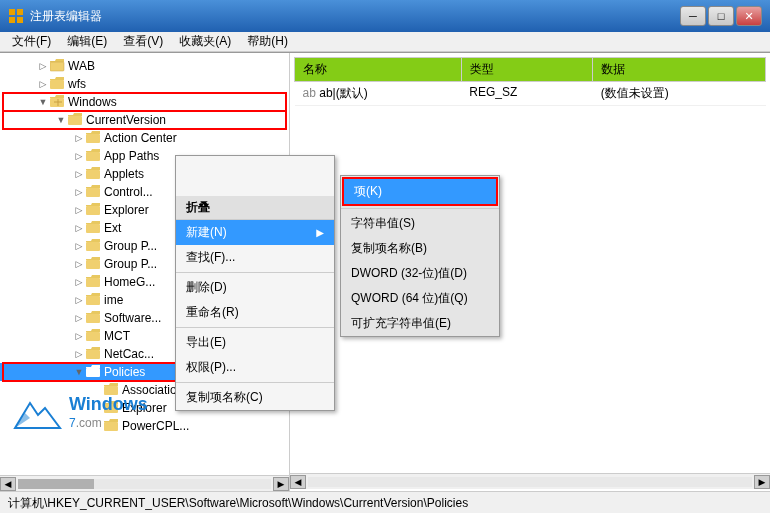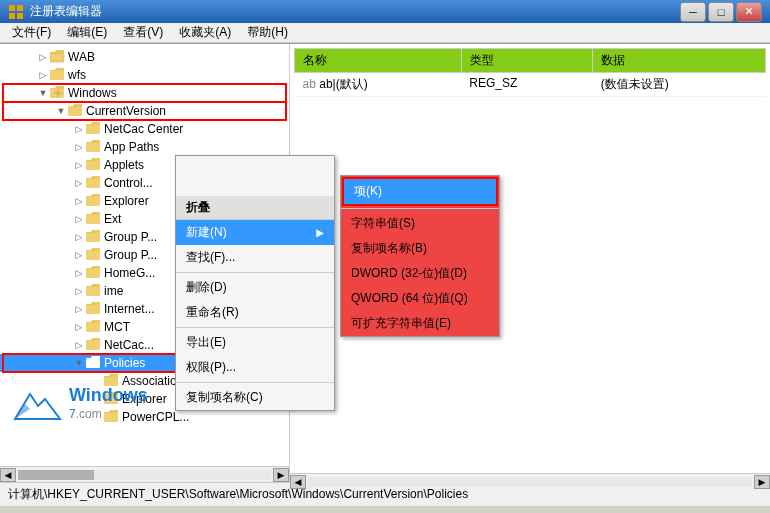--- a/index.html
+++ b/index.html
@@ -8,21 +8,21 @@
       height: 513px;
       font-family: 'SimSun', 'Microsoft YaHei', sans-serif;
       font-size: 12px;
       overflow: hidden;
       background: #d4d0c8;
     }
 
     
     .title-bar {
       background: linear-gradient(to bottom, #4a90d9 0%, #2060b0 100%);
-      height: 23px;
+      height: 32px;
       display: flex;
       align-items: center;
       padding: 0 8px;
       justify-content: space-between;
     }
     .title-bar-left {
       display: flex;
       align-items: center;
       gap: 6px;
       color: white;
@@ -183,21 +183,21 @@
     .context-menu-sep {
       height: 1px;
       background: #ccc;
       margin: 2px 0;
     }
     .submenu-arrow { font-size: 10px; }
 
     
     .sub-context-menu {
       position: absolute;
-      background: #ef4444;
+      background: #e5e5e5;
       border: 1px solid #999;
       box-shadow: 2px 2px 4px rgba(0,0,0,0.3);
       z-index: 101;
       min-width: 160px;
     }
     .sub-context-menu-item {
       padding: 4px 10px;
       cursor: pointer;
       font-size: 12px;
     }
@@ -309,21 +309,21 @@
           <span>CurrentVersion</span>
         </div>
       </div>
 
       <div class="tree-item tree-indent-4">
         <span class="tree-expander">▷</span>
         <svg class="folder-svg" viewBox="0 0 16 14">
             <path d="M0,2 L5,2 L6,0 L14,0 L14,3 L0,3 Z" fill="#e8c860"></path>
             <rect x="0" y="3" width="14" height="9" rx="1" fill="#f0d070"></rect>
           </svg>
-        <span>NetCac Center</span>
+        <span>Action Center</span>
       </div>
 
       <div class="tree-item tree-indent-4">
         <span class="tree-expander">▷</span>
         <svg class="folder-svg" viewBox="0 0 16 14">
             <path d="M0,2 L5,2 L6,0 L14,0 L14,3 L0,3 Z" fill="#e8c860"></path>
             <rect x="0" y="3" width="14" height="9" rx="1" fill="#f0d070"></rect>
           </svg>
         <span>App Paths</span>
       </div>
@@ -399,21 +399,21 @@
           </svg>
         <span>ime</span>
       </div>
 
       <div class="tree-item tree-indent-4">
         <span class="tree-expander">▷</span>
         <svg class="folder-svg" viewBox="0 0 16 14">
             <path d="M0,2 L5,2 L6,0 L14,0 L14,3 L0,3 Z" fill="#e8c860"></path>
             <rect x="0" y="3" width="14" height="9" rx="1" fill="#f0d070"></rect>
           </svg>
-        <span>Internet...</span>
+        <span>Software...</span>
       </div>
 
       <div class="tree-item tree-indent-4">
         <span class="tree-expander">▷</span>
         <svg class="folder-svg" viewBox="0 0 16 14">
             <path d="M0,2 L5,2 L6,0 L14,0 L14,3 L0,3 Z" fill="#e8c860"></path>
             <rect x="0" y="3" width="14" height="9" rx="1" fill="#f0d070"></rect>
           </svg>
         <span>MCT</span>
       </div>

